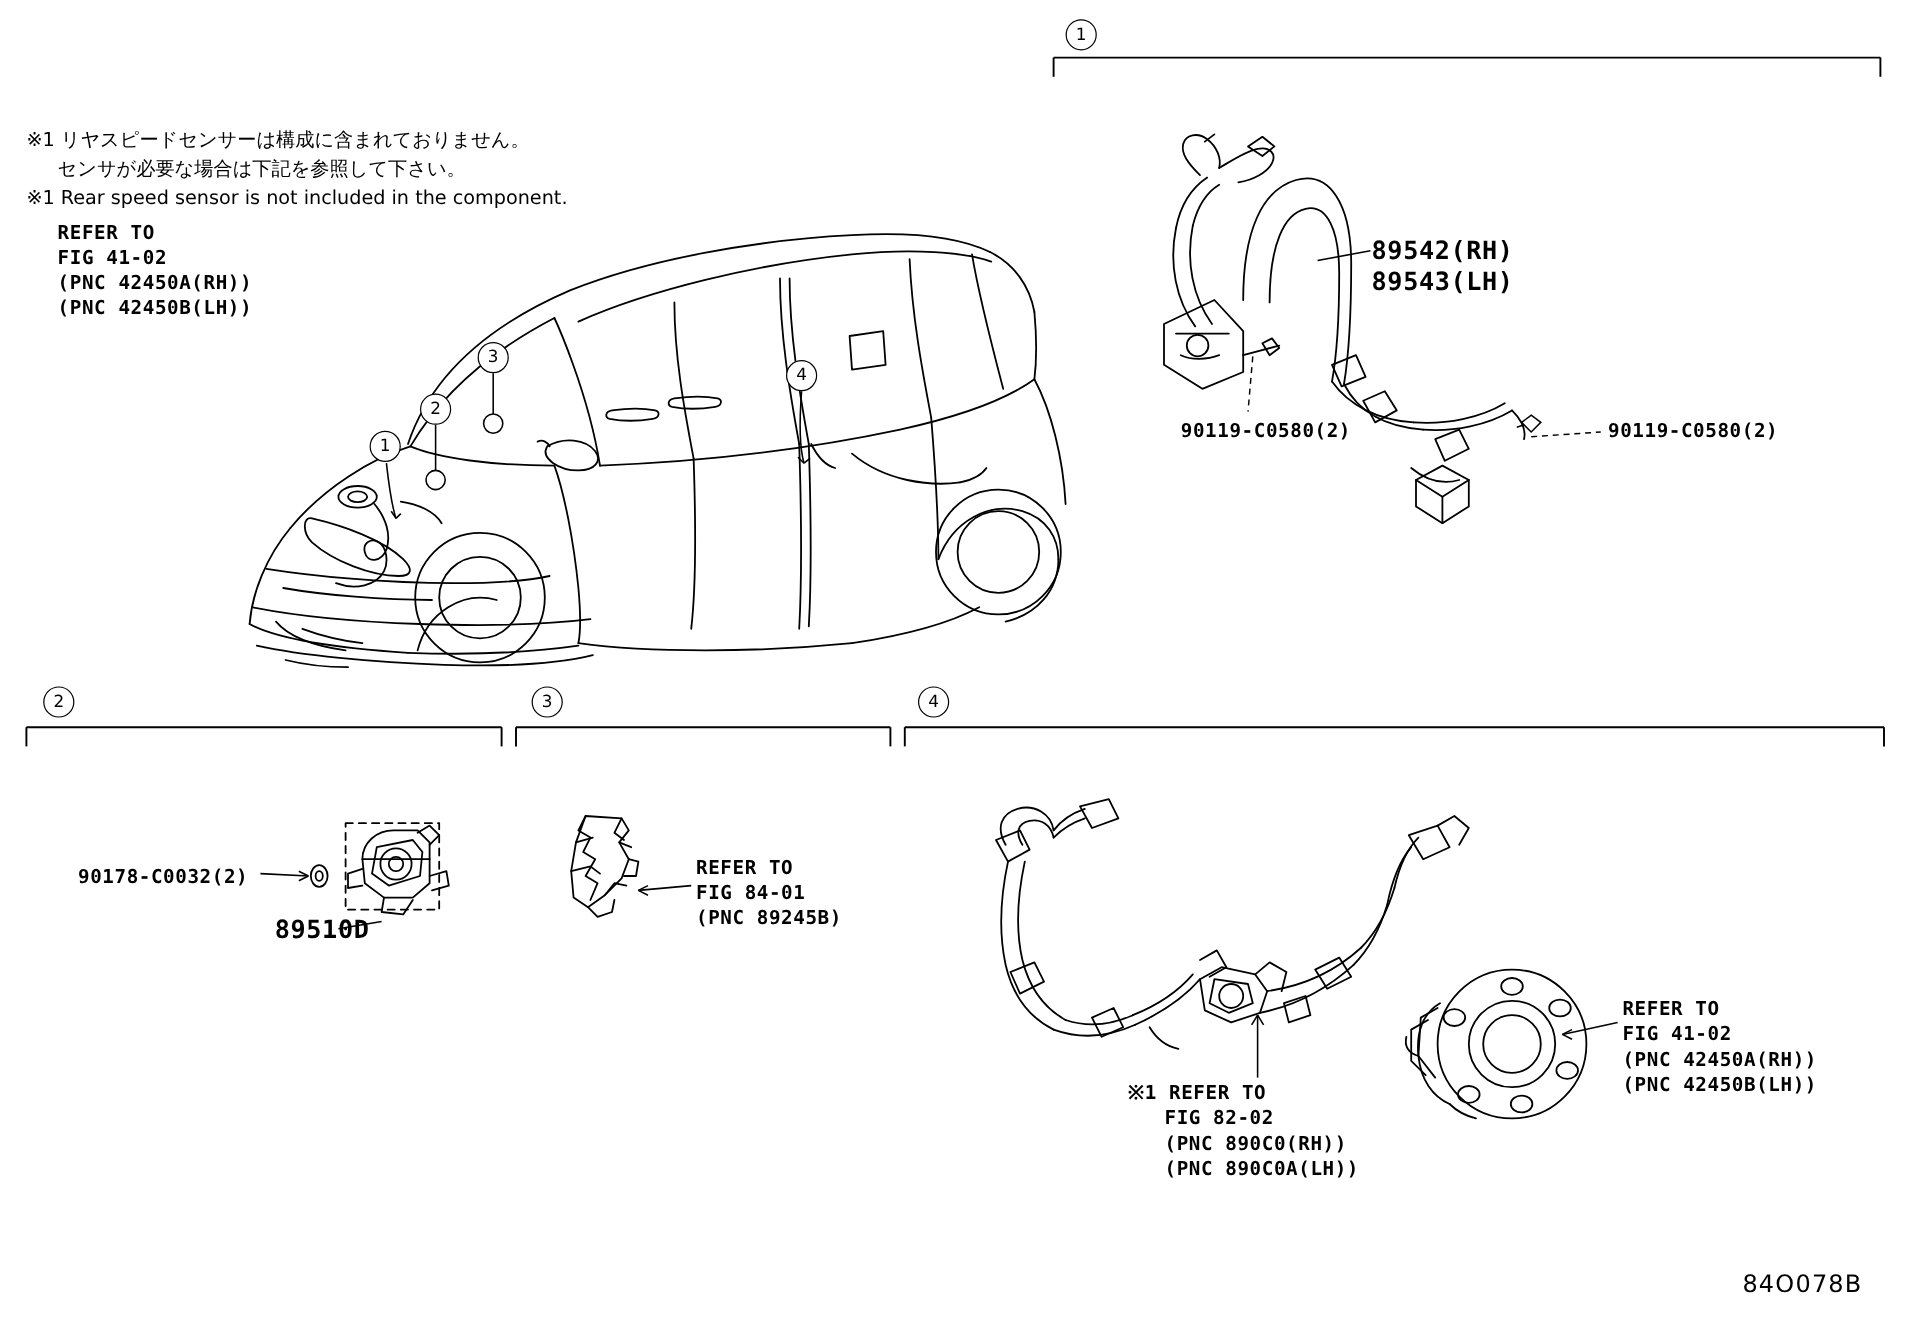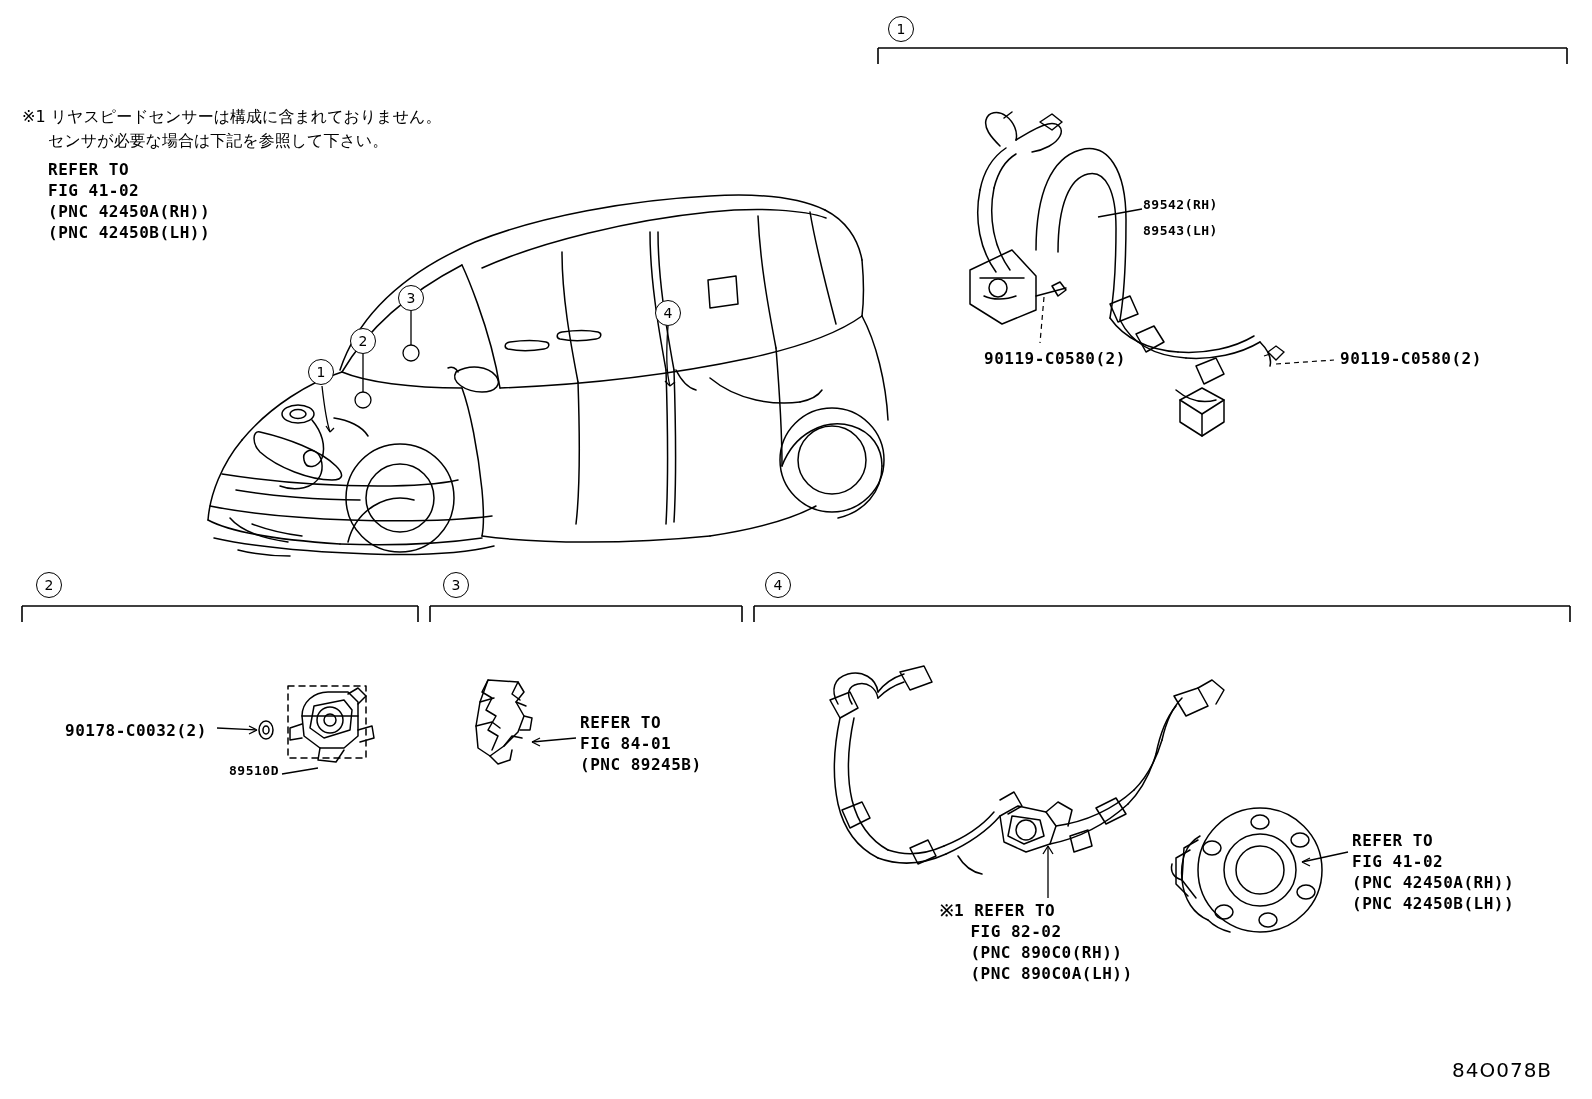--- a/index.html
+++ b/index.html
@@ -32,21 +32,21 @@
     line-height: 1.5;
     font-size: 16px;
   }
   .en {
     font-family: "DejaVu Sans", sans-serif;
     white-space: pre;
     line-height: 1.5;
     font-size: 16px;
   }
   .pn { font-size: 16px; }
-  .pn-lg { font-size: 13px; }
+  .pn-lg { font-size: 21px; }
   .callout {
     width: 26px;
     height: 26px;
     border: 1.6px solid #000;
     border-radius: 50%;
     font-family: "DejaVu Sans", sans-serif;
     font-size: 14px;
     display: flex;
     align-items: center;
     justify-content: center;
@@ -62,20 +62,21 @@
   .ln { stroke: #000; fill: none; }
 </style>
 </head>
 <body>
 
 <div id="page">
 
   <div class="abs" style="left:22px; top:105px;">
     <div class="jp">※1 リヤスピードセンサーは構成に含まれておりません。</div>
     <div class="jp" style="padding-left:26px;">センサが必要な場合は下記を参照して下さい。</div>
+    <div class="en">※1 Rear speed sensor is not included in the component.</div>
     <div class="mono pn" style="padding-left:26px; padding-top:6px;">REFER TO
 FIG 41-02
 (PNC 42450A(RH))
 (PNC 42450B(LH))</div>
   </div>
 
   <div class="abs" style="left:110px; top:120px;">
     <svg width="780" height="430" viewBox="0 0 780 430">
       <g class="ln" stroke-width="1.5" stroke-linecap="round" stroke-linejoin="round">
 

